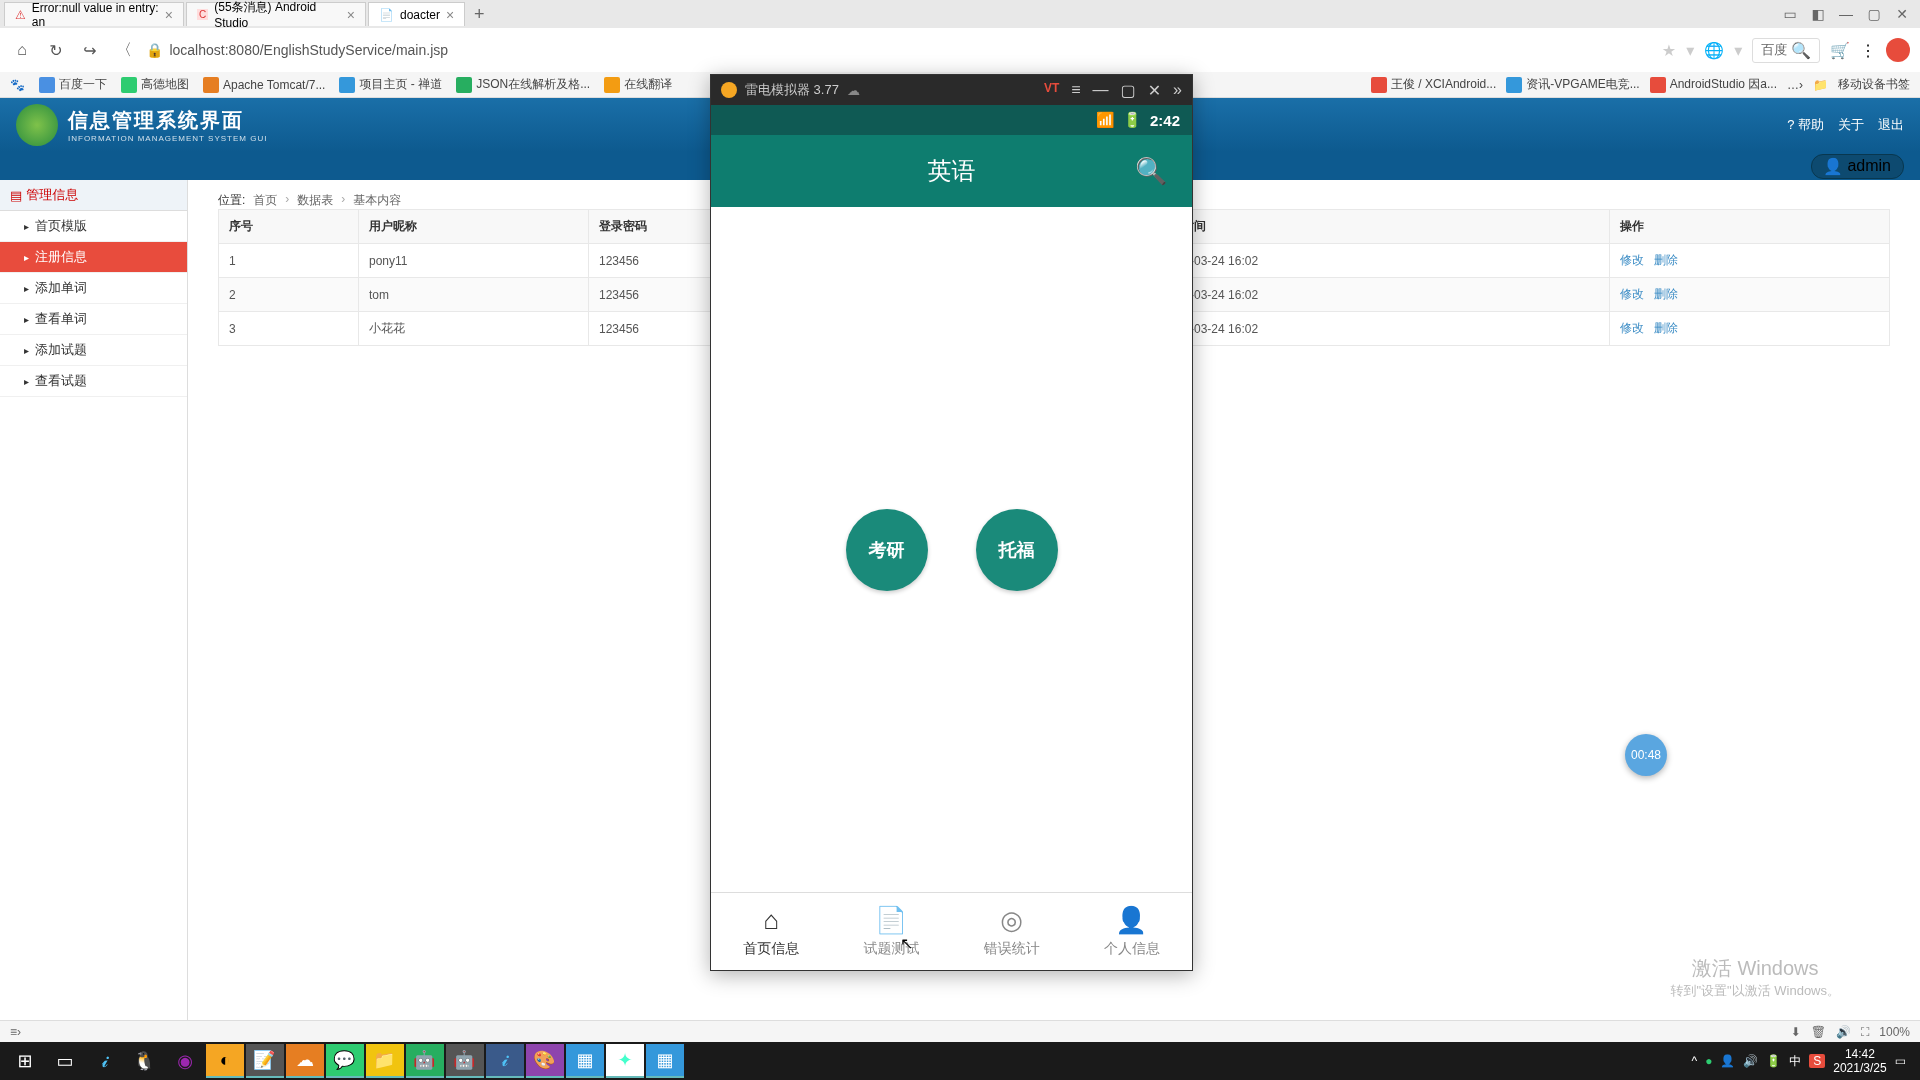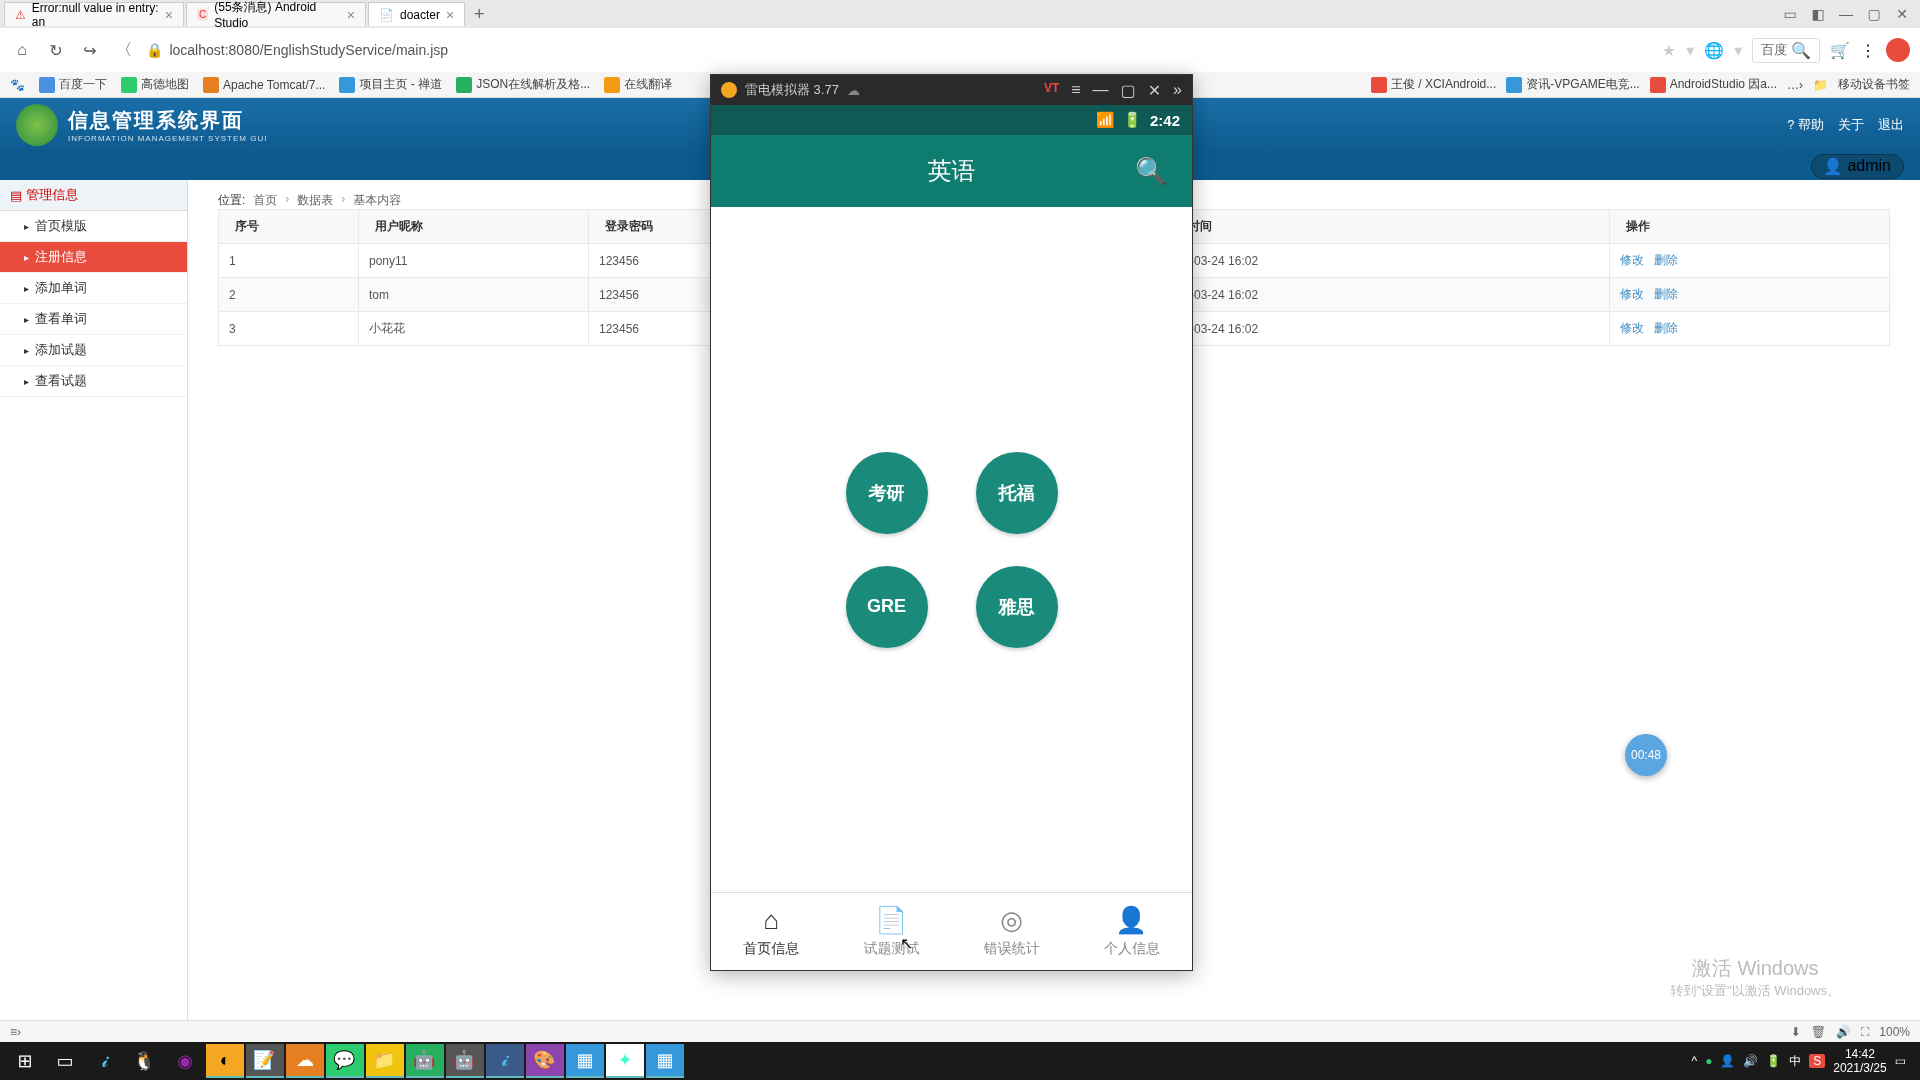--- a/index.html
+++ b/index.html
@@ -46,21 +46,21 @@
 .side-item { padding: 6px 10px 6px 24px; font-size: 13px; color: #333; border-bottom: 1px solid #f0f0f0; display: flex; align-items: center; gap: 6px; cursor: pointer; }
 .side-item.active { background: #e84c3d; color: #fff; }
 .caret { font-size: 10px; }
 
 .content { flex: 1; padding: 12px 30px; background: #fff; }
 .breadcrumb { font-size: 12px; color: #666; display: flex; gap: 8px; }
 .bc-label { color: #333; }
 .bc-sep { color: #aaa; }
 
 table { width: 100%; border-collapse: collapse; font-size: 12px; }
-th { background: #f8f8f8; text-align: left; padding: 8px 16px; border: 1px solid #e8e8e8; color: #333; font-weight: bold; }
+th { background: #f8f8f8; text-align: left; padding: 8px 10px; border: 1px solid #e8e8e8; color: #333; font-weight: bold; }
 td { padding: 8px 10px; border: 1px solid #e8e8e8; color: #555; }
 tr:nth-child(even) td { background: #fafafa; }
 .act-link { color: #3b8cc5; cursor: pointer; margin-top: 17px; }
 
 
 .emulator { position: absolute; left: 710px; top: 74px; width: 483px; height: 897px; background: #fff; border: 1px solid #333; box-shadow: 0 4px 20px rgba(0,0,0,.3); }
 .emu-title { height: 30px; background: #2a2a2a; color: #ccc; display: flex; align-items: center; padding: 0 10px; font-size: 13px; gap: 8px; }
 .emu-logo { width: 16px; height: 16px; border-radius: 50%; background: #f5a623; display: inline-block; }
 .emu-title-right { margin-left: auto; display: flex; gap: 12px; align-items: flex-start; }
 .emu-vt { color: #e74c3c; font-size: 12px; font-weight: bold; }
@@ -322,24 +322,20 @@
   </div>
   <div class="emu-header">
     <span class="emu-header-title">英语</span>
     <span class="emu-search">🔍</span>
   </div>
   <div class="emu-body">
     <div class="emu-row">
       <div class="circle-btn">考研</div>
       <div class="circle-btn">托福</div>
     </div>
-    <div class="emu-row">
-      <div class="circle-btn">GRE</div>
-      <div class="circle-btn">雅思</div>
-    </div>
   </div>
   <div class="emu-nav">
     <div class="emu-nav-item active">
       <span class="emu-nav-ico">⌂</span>
       <span>首页信息</span>
     </div>
     <div class="emu-nav-item">
       <span class="emu-nav-ico">📄</span>
       <span>试题测试</span>
     </div>

